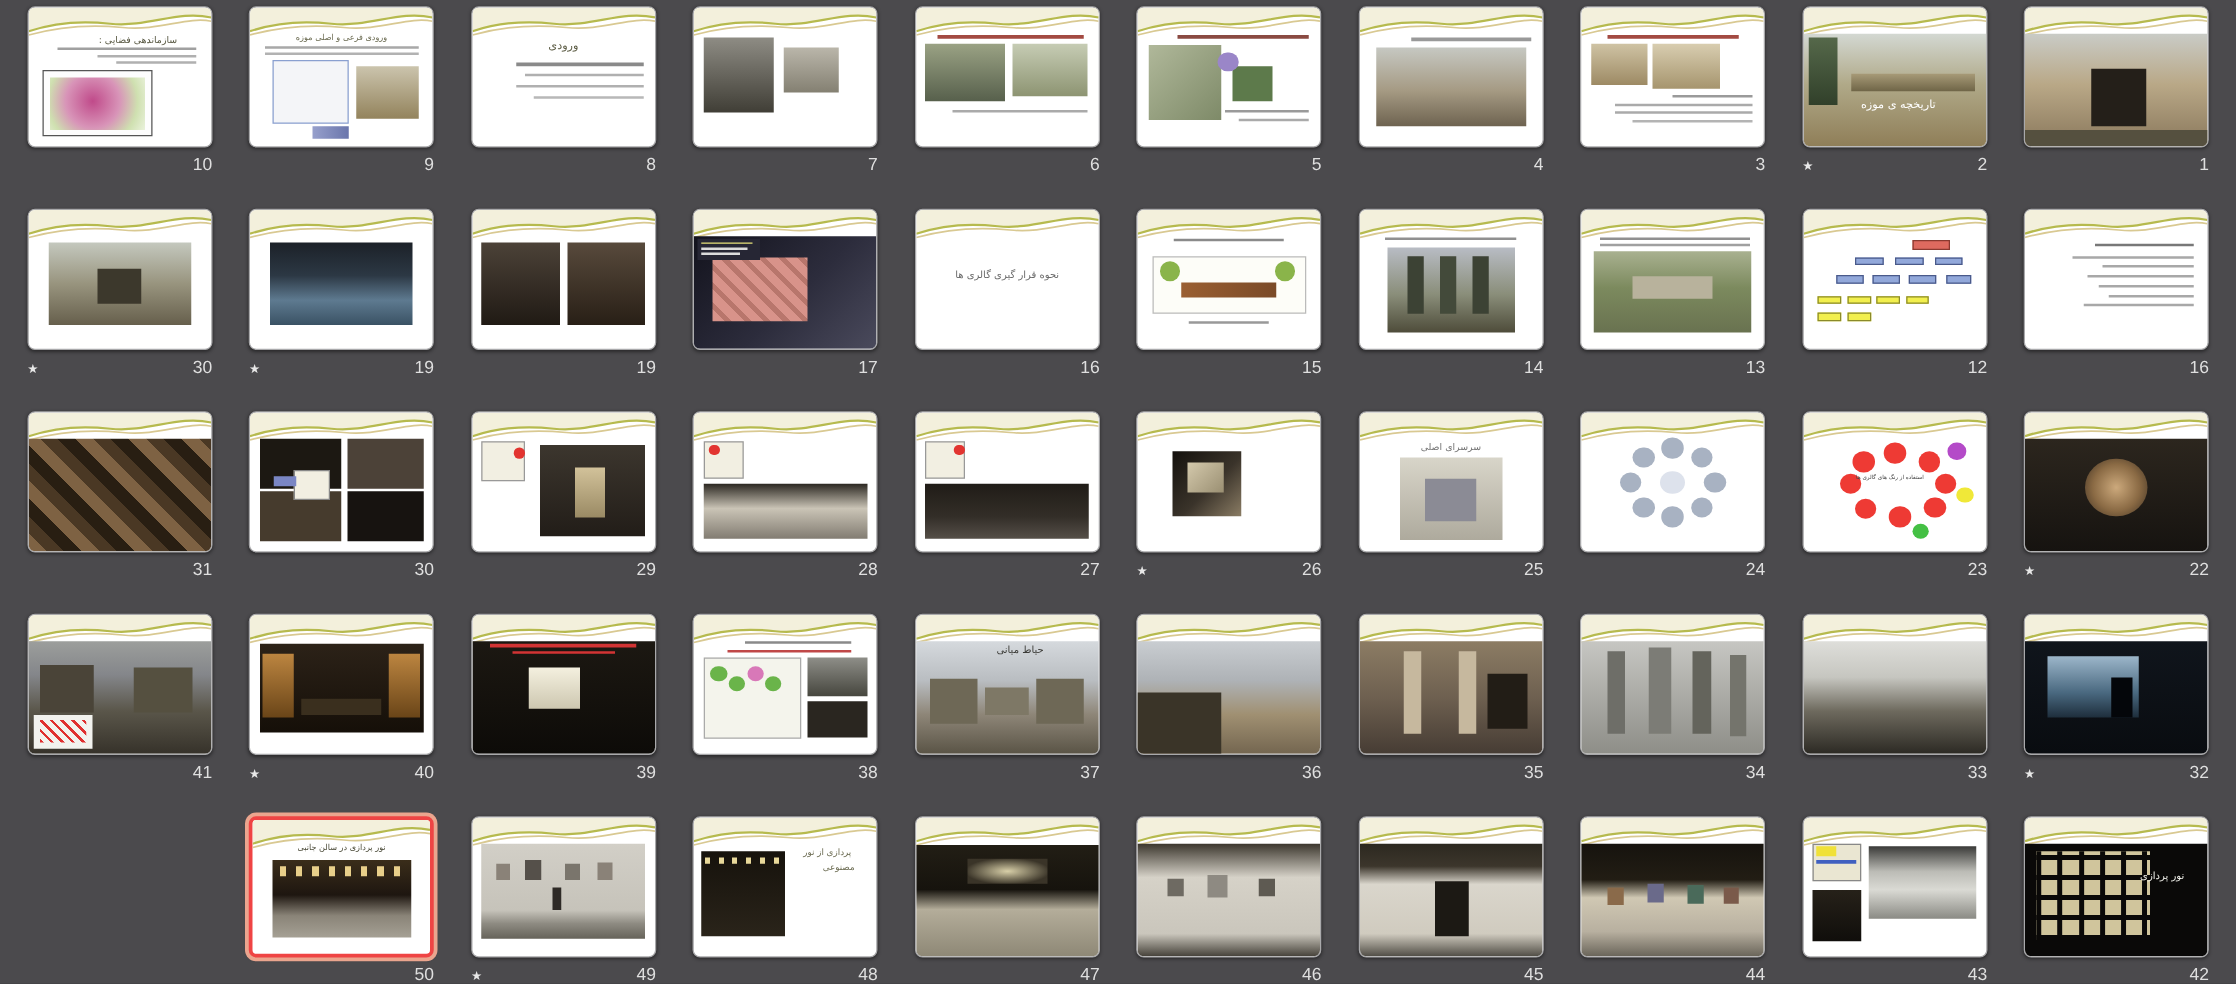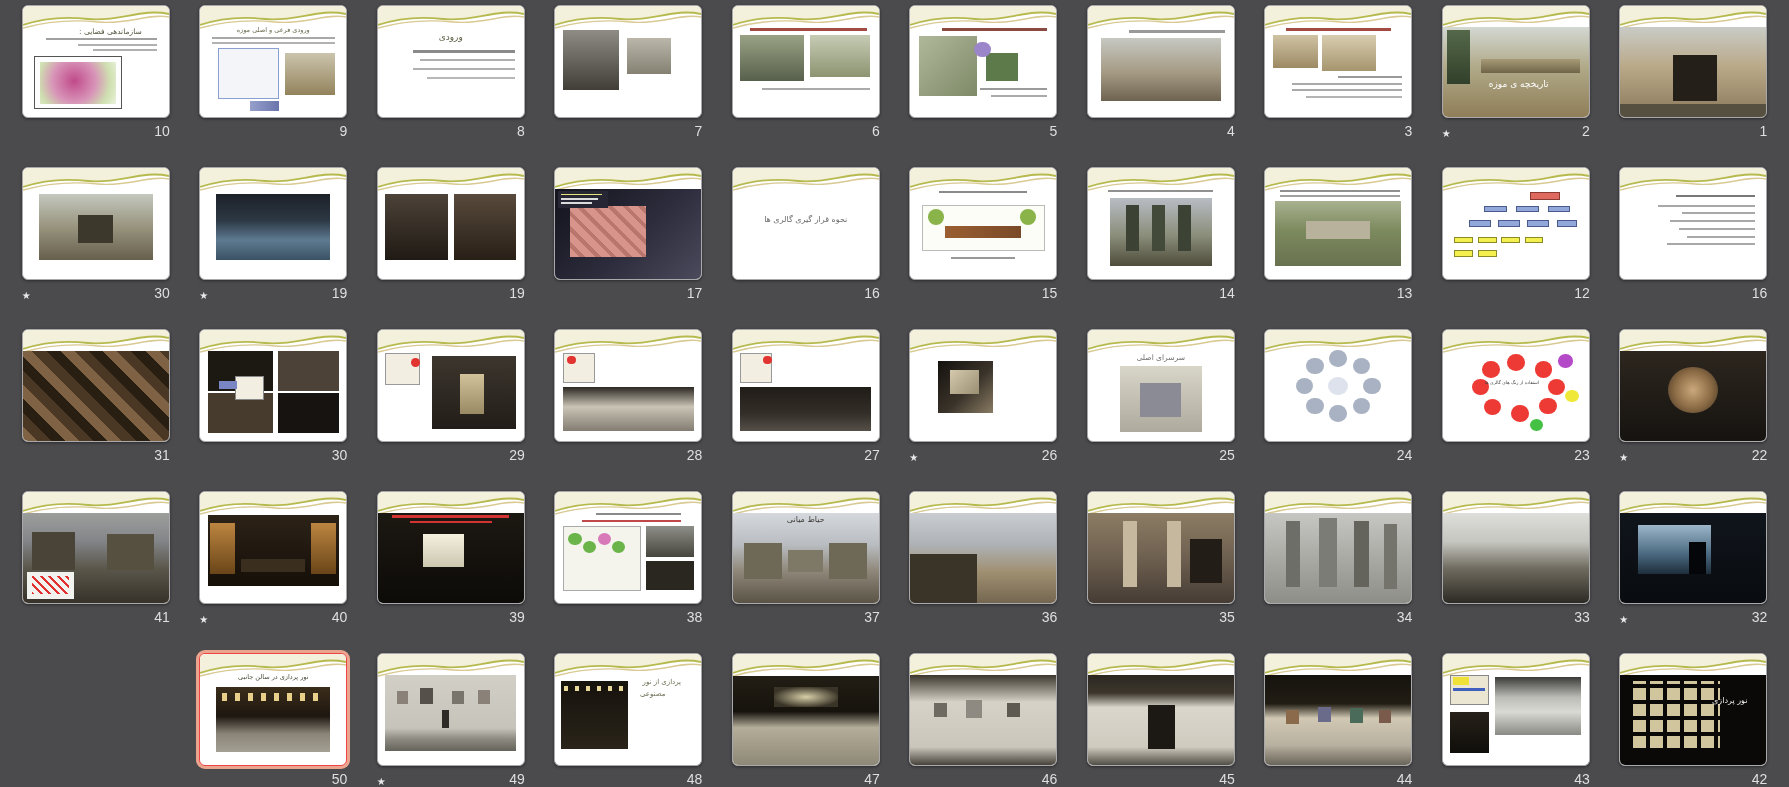--- a/index.html
+++ b/index.html
@@ -5,21 +5,21 @@
   html,body{margin:0;padding:0;background:#3f3e41;}
   *{box-sizing:border-box;}
   #canvas{width:1789px;height:787px;background:#4b4a4d;overflow:hidden;
           font-family:"Liberation Sans",sans-serif;}
   .grid{display:grid;grid-template-columns:repeat(10,1fr);grid-auto-rows:134px;
         row-gap:28px;direction:rtl;padding:5px 7px 0 7px;}
   .cell{display:flex;flex-direction:column;align-items:center;}
   .card{position:relative;width:148px;height:113px;background:#ffffff;
         border-radius:6px;border:1px solid #a9a9ab;overflow:hidden;
         box-shadow:0 1px 3px rgba(0,0,0,0.45);cursor:pointer;}
-  .card.selected{border:1px solid #ef4444;box-shadow:0 0 0 3px #eba58e,0 1px 3px rgba(0,0,0,0.45);}
+  .card.selected{border:3px solid #ef4444;box-shadow:0 0 0 3px #eba58e,0 1px 3px rgba(0,0,0,0.45);}
   .wave{position:absolute;top:0;left:0;width:100%;height:26px;z-index:1;pointer-events:none;}
   .art{position:absolute;inset:0;z-index:2;}
   .blk{position:absolute;}
   .txt{position:absolute;direction:rtl;line-height:1.2;z-index:3;
        font-family:"DejaVu Sans",sans-serif;white-space:nowrap;overflow:visible;}
   .footer{width:148px;height:17px;margin-top:4px;display:flex;direction:ltr;
           justify-content:space-between;align-items:flex-end;
           font-size:14px;color:#dfdfdf;}
   .star{font-size:10px;color:#e8e8e8;min-width:12px;text-align:left;}
   .num{text-align:right;}
@@ -713,21 +713,21 @@
       <svg class="wave" viewBox="0 0 148 26" preserveAspectRatio="none">
         <path d="M0,0 H148 V8 C120,2 98,16 66,13 C40,10 18,13 0,19 Z" fill="#f3f0dc"></path>
         <path d="M0,19 C18,13 40,10 66,13 C98,16 120,2 148,8" fill="none" stroke="#b6ba4e" stroke-width="1.8"></path>
         <path d="M0,22 C22,16 46,13 76,16 C106,19 128,7 148,11" fill="none" stroke="#d9c992" stroke-width="1.4"></path>
       </svg>
       <div class="art">
             <div class="blk" style="left: 0%; top: 19%; width: 100%; height: 81%; background: linear-gradient(rgb(213, 217, 221), rgb(185, 189, 193) 35%, rgb(142, 134, 120) 65%, rgb(90, 84, 70));"></div>
             <div class="blk" style="left: 8%; top: 46%; width: 26%; height: 32%; background: rgb(110, 104, 86);"></div>
             <div class="blk" style="left: 66%; top: 46%; width: 26%; height: 32%; background: rgb(110, 104, 86);"></div>
             <div class="blk" style="left: 38%; top: 52%; width: 24%; height: 20%; background: rgb(126, 120, 102);"></div>
-            <div class="txt" style="left: 30%; top: 21%; width: 40%; font-size: 8px; color: rgb(60, 60, 56); text-align: center;">حیاط میانی</div>
+            <div class="txt" style="left: 30%; top: 21%; width: 40%; font-size: 8px; color: rgb(60, 60, 56); text-align: right;">حیاط میانی</div>
           </div>
     </div>
     <div class="footer">
       <span class="star"></span>
       <span class="num">37</span>
     </div>
   </div>
       <div class="cell">
     <div class="card">
       <svg class="wave" viewBox="0 0 148 26" preserveAspectRatio="none">
@@ -925,21 +925,21 @@
     <div class="card">
       <svg class="wave" viewBox="0 0 148 26" preserveAspectRatio="none">
         <path d="M0,0 H148 V8 C120,2 98,16 66,13 C40,10 18,13 0,19 Z" fill="#f3f0dc"></path>
         <path d="M0,19 C18,13 40,10 66,13 C98,16 120,2 148,8" fill="none" stroke="#b6ba4e" stroke-width="1.8"></path>
         <path d="M0,22 C22,16 46,13 76,16 C106,19 128,7 148,11" fill="none" stroke="#d9c992" stroke-width="1.4"></path>
       </svg>
       <div class="art">
             <div class="blk" style="left: 4%; top: 24%; width: 46%; height: 62%; background: linear-gradient(rgb(22, 18, 12), rgb(42, 36, 26));"></div>
             <div class="blk" style="left: 6%; top: 29%; width: 42%; height: 4%; background: repeating-linear-gradient(90deg, rgb(232, 216, 154) 0px, rgb(232, 216, 154) 4px, rgba(0, 0, 0, 0) 4px, rgba(0, 0, 0, 0) 11px);"></div>
             <div class="txt" style="left: 52%; top: 22%; width: 42%; font-size: 7px; color: rgb(106, 106, 80); text-align: center;">پردازی از نور</div>
-            <div class="txt" style="left: 58%; top: 32%; width: 30%; font-size: 7px; color: rgb(106, 106, 80); text-align: left;">مصنوعی</div>
+            <div class="txt" style="left: 58%; top: 32%; width: 30%; font-size: 7px; color: rgb(106, 106, 80); text-align: right;">مصنوعی</div>
           </div>
     </div>
     <div class="footer">
       <span class="star"></span>
       <span class="num">48</span>
     </div>
   </div>
       <div class="cell">
     <div class="card">
       <svg class="wave" viewBox="0 0 148 26" preserveAspectRatio="none">

